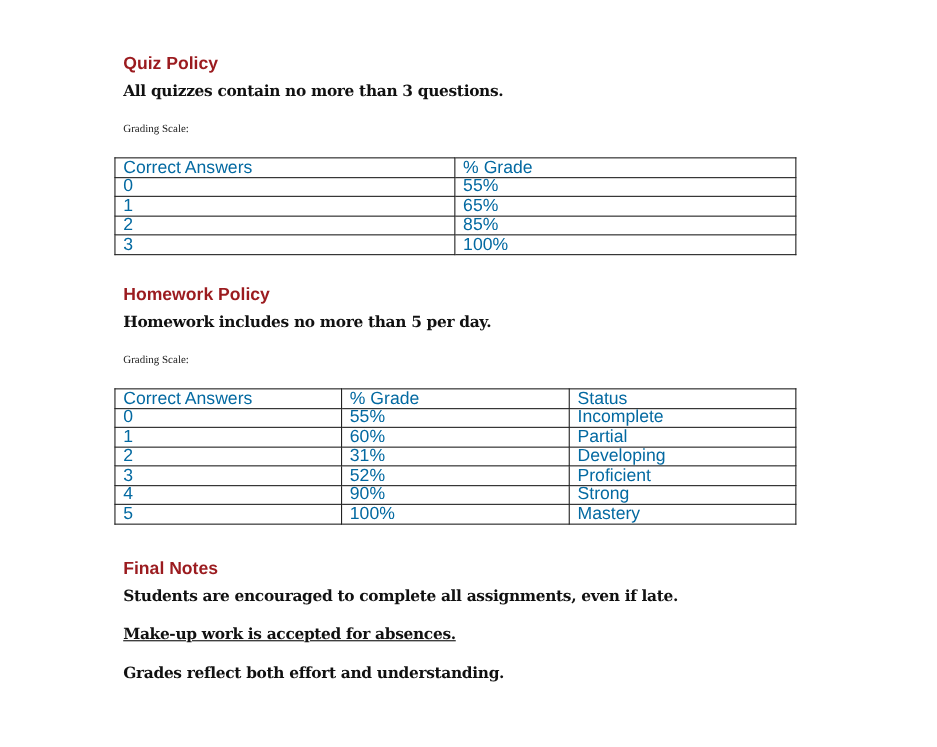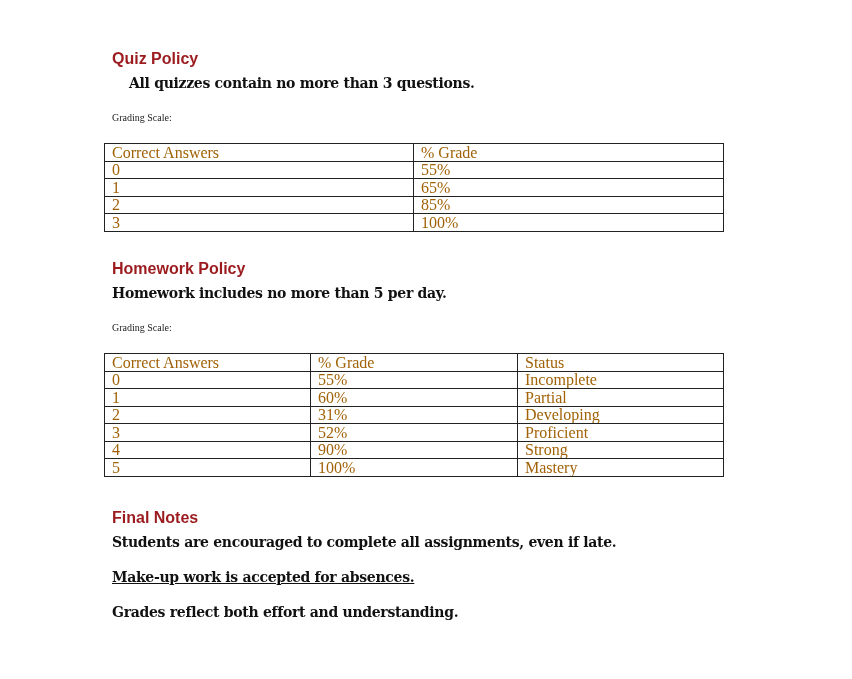--- a/index.html
+++ b/index.html
@@ -28,39 +28,39 @@
     color: #222;
     left: 112px;
     line-height: 20px;
   }
   table.grid {
     position: absolute;
     left: 104px;
     width: 619px;
     border-collapse: collapse;
     table-layout: fixed;
-    font-family: Liberation Serif, serif;
+    font-family: Liberation Sans, sans-serif;
     font-size: 16px;
-    color: #a16207;
+    color: #0369a1;
   }
   table.grid td {
     border: 1.5px solid #222;
     height: 16.5px;
     padding: 0 0 0 7px;
     line-height: 16px;
     vertical-align: bottom;
     overflow: hidden;
     white-space: nowrap;
   }
 </style>
 </head>
 <body>
 
 <div class="abs heading" style="top:49px;">Quiz Policy</div>
-<div class="abs bold-line" style="top:73px;margin-left:17px;">All quizzes contain no more than 3 questions.</div>
+<div class="abs bold-line" style="top:73px;">All quizzes contain no more than 3 questions.</div>
 <div class="abs plain-line" style="top:108px;">Grading Scale:</div>
 
 <table class="grid" style="top:143px;">
   <colgroup>
       <col style="width:309px">
       <col style="width:310px">
     </colgroup>
   <tbody>
       <tr>
     <td>Correct Answers</td>

